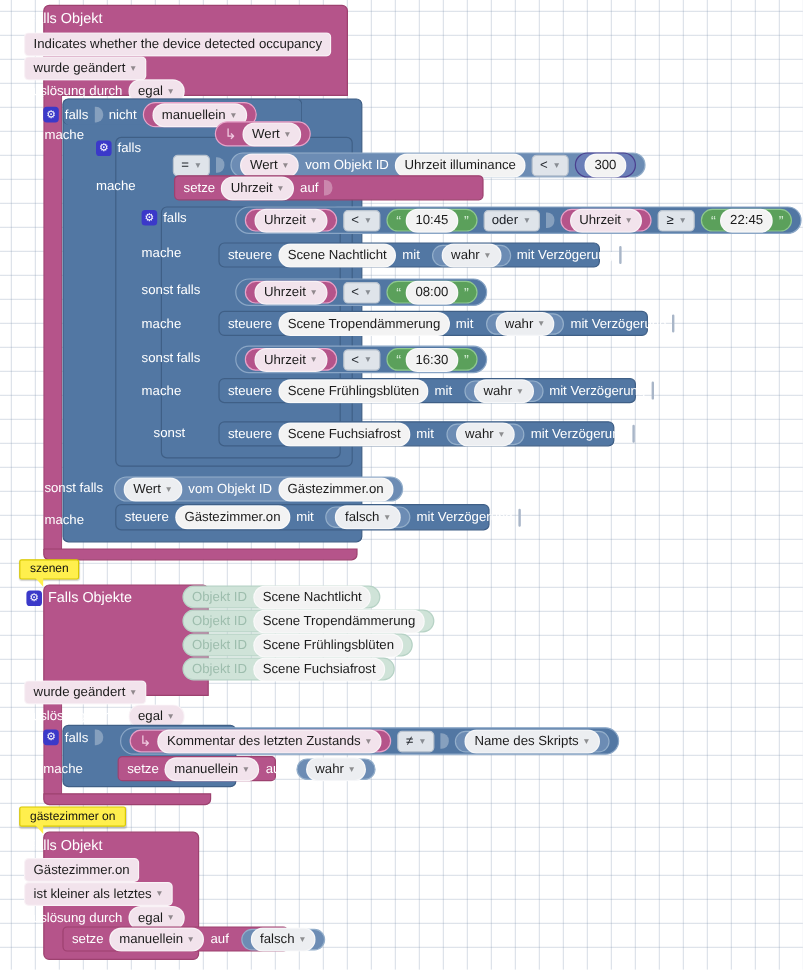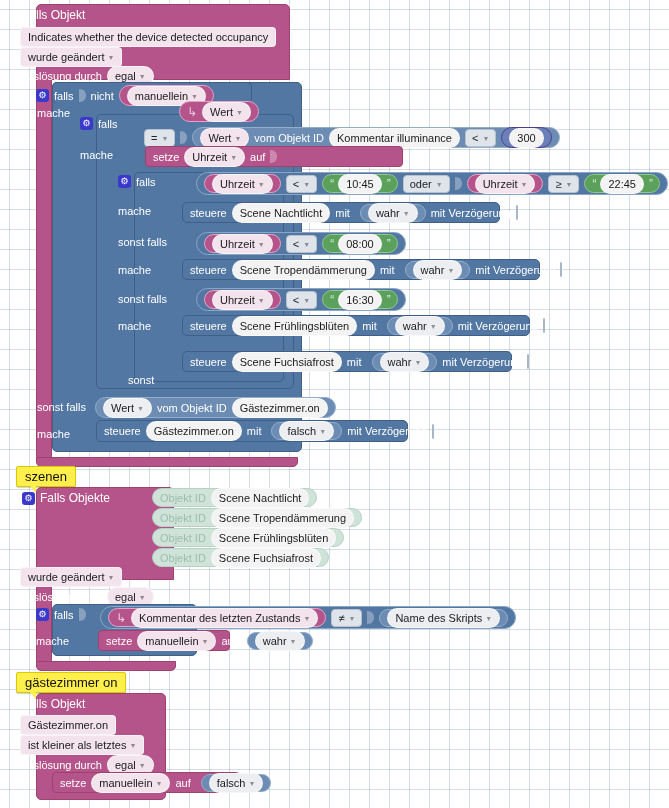--- a/index.html
+++ b/index.html
@@ -57,21 +57,21 @@
   .dot{width:11px;height:13px;border-radius:3px;background:#c3cedd;
        border:1px solid #a9b6c8;display:inline-block;}
 
   
   .gear{width:13px;height:13px;border-radius:3px;background:#3b39c9;
         display:inline-flex;align-items:center;justify-content:center;
         color:#fff;font-size:9px;line-height:1;}
 
   
   .note{position:absolute;background:#ffef4d;border:1px solid #d9c900;
-        color:#111;padding:2px 8px;border-radius:2px;font-size:13px;
+        color:#111;padding:2px 8px;border-radius:2px;font-size:10px;
         box-shadow:0 1px 1px rgba(0,0,0,.18);}
   .note:after{content:"";position:absolute;left:12px;bottom:-7px;
         border-left:7px solid transparent;border-right:0 solid transparent;
         border-top:8px solid #ffef4d;}
 
   .hdrtxt{color:#fff;font-size:12px;}
   .mint-lbl{color:#9dbdad;}
   .arrow{color:#f0c9e0;font-size:12px;}
 </style>
 </head>
@@ -141,21 +141,21 @@
         <span>=</span>
         <span class="caret">▼</span>
       </span>
     <span class="notch"></span>
     <span class="vb vb-blue2">
       <span class="fld">
           <span>Wert</span>
           <span class="caret">▼</span>
         </span>
       <span class="lbl">vom Objekt ID</span>
-      <span class="fld plain">Kommentar illuminance</span>
+      <span class="fld plain">Uhrzeit illuminance</span>
       <span class="op">
           <span>&lt;</span>
           <span class="caret">▼</span>
         </span>
       <span class="vb vb-num">
         <span class="fld plain">300</span>
       </span>
     </span>
   </div>
 
@@ -292,21 +292,21 @@
     <span class="vb vb-blue2" style="height:18px;">
       <span class="fld grey">
           <span>wahr</span>
           <span class="caret">▼</span>
         </span>
     </span>
     <span class="lbl">mit Verzögerung</span>
     <span class="dot"></span>
   </div>
 
-  <div style="position:absolute;left:128px;top:374px;" class="lbl">sonst</div>
+  <div style="position:absolute;left:128px;top:355px;" class="lbl">sonst</div>
   <div class="blk blue row" style="left:160px;top:351px;width:330px;height:21px;padding:0 7px;">
     <span class="lbl">steuere</span>
     <span class="fld plain">Scene Fuchsiafrost</span>
     <span class="lbl">mit</span>
     <span class="notch"></span>
     <span class="vb vb-blue2" style="height:18px;">
       <span class="fld grey">
           <span>wahr</span>
           <span class="caret">▼</span>
         </span>

